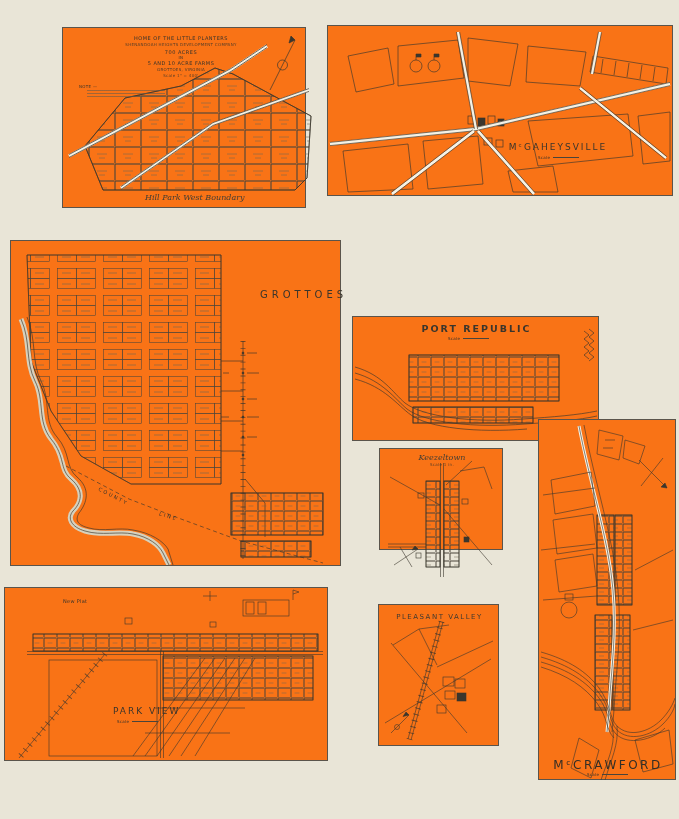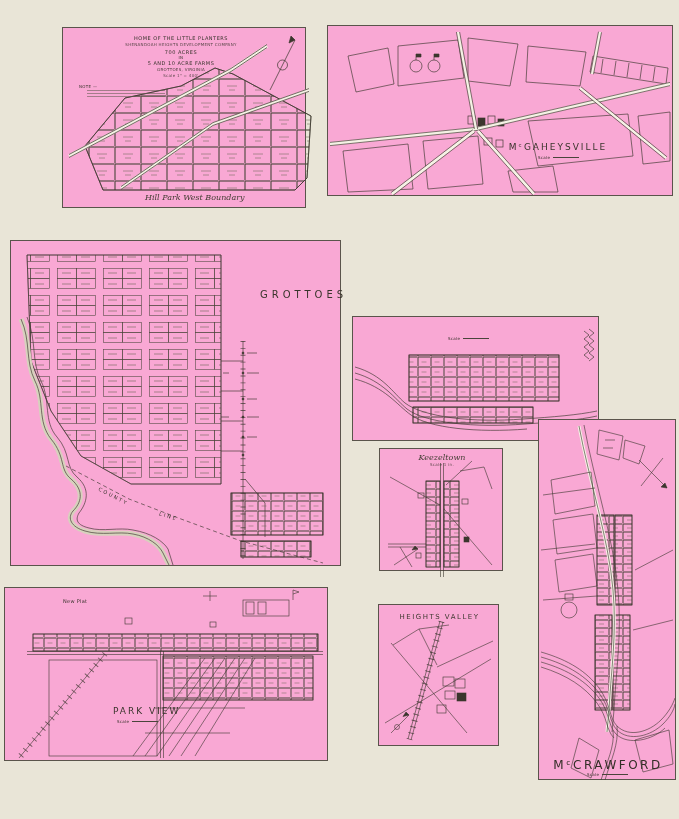--- a/index.html
+++ b/index.html
@@ -6,21 +6,21 @@
   body{
     width:679px;height:819px;position:relative;overflow:hidden;
     background:#e9e5d7;
     font-family:"DejaVu Sans",sans-serif;
   }
   .page-num{
     position:absolute;top:6px;right:18px;
     font-family:"DejaVu Serif",serif;font-weight:bold;font-size:18px;color:#1f1c17;margin-top:26px;
   }
   .panel{
-    position:absolute;background:#f9a8d4;border:1px solid #5a544b;
+    position:absolute;background:#f97316;border:1px solid #5a544b;
     box-sizing:border-box;
   }
   .panel svg{position:absolute;left:0;top:0;}
   .lbl{
     position:absolute;color:#38332b;white-space:nowrap;
     font-family:"DejaVu Sans",sans-serif;line-height:1.25;
   }
   .cap{text-transform:uppercase;}
   .tiny{font-size:5px;letter-spacing:.5px;}
   .micro{font-size:4px;letter-spacing:.3px;}
@@ -194,27 +194,28 @@
       <rect x="60" y="90" width="120" height="16"></rect>
 
       <path d="M2,50 C30,58 40,76 52,86 C70,100 120,106 170,102 C200,100 225,98 244,94"></path>
       <path d="M2,56 C30,64 42,82 54,92 C72,106 122,111 172,107 C202,105 226,103 244,99"></path>
       <path d="M2,62 C32,70 44,88 58,98 C76,111 124,116 174,112"></path>
 
       <path d="M236,12 l5,4 -5,4 5,4 -5,4 5,4 -5,4 5,4 -5,4"></path>
       <path d="M231,14 l5,4 -5,4 5,4 -5,4 5,4 -5,4 5,4"></path>
     </g>
   </svg>
+  <div class="lbl town-md ctr" style="left:0;top:6px;width:247px;font-weight:bold;font-size:9.5px">PORT REPUBLIC</div>
   <div class="lbl micro scale-row" style="left:95px;top:19px">
     <span>Scale</span>
     <span class="sbar"></span>
   </div>
 </div>
 
-<div class="panel" style="left:379px;top:448px;width:124px;height:123px">
+<div class="panel" style="left:379px;top:448px;width:124px;height:102px">
   <svg width="122" height="131" viewBox="0 0 122 131">
     <g fill="none" stroke="#3b362d" stroke-width="0.6">
 
       <path d="M60.5,14 V128 M63.5,14 V128"></path>
 
       <rect x="46" y="32" width="14" height="86" fill="url(#rowsK)"></rect>
       <rect x="46" y="32" width="14" height="86"></rect>
       <rect x="64" y="32" width="15" height="86" fill="url(#rowsK)"></rect>
       <rect x="64" y="32" width="15" height="86"></rect>
 
@@ -248,21 +249,21 @@
         <rect x="76" y="74" width="10" height="9"></rect>
       <rect x="66" y="86" width="10" height="8"></rect>
         <rect x="78" y="88" width="9" height="8" fill="#3b362d"></rect>
       <rect x="58" y="100" width="9" height="8"></rect>
 
       <path d="M12,128 L30,110"></path>
       <path d="M30,110 l-6,1.5 3,-4.5 z" fill="#3b362d"></path>
       <circle cx="18" cy="122" r="2.5"></circle>
     </g>
   </svg>
-  <div class="lbl town-sm ctr" style="left:0;top:8px;width:121px">HEIGHTS VALLEY</div>
+  <div class="lbl town-sm ctr" style="left:0;top:8px;width:121px">PLEASANT VALLEY</div>
 </div>
 
 <div class="panel" style="left:4px;top:587px;width:324px;height:174px">
   <svg width="322" height="172" viewBox="0 0 322 172">
     <g fill="none" stroke="#3b362d" stroke-width="0.6">
 
       <path d="M22,63.5 H318 M22,66.5 H318"></path>
 
       <rect x="28" y="46" width="285" height="17" fill="url(#lotsB)"></rect>
       <rect x="28" y="46" width="285" height="17"></rect>

